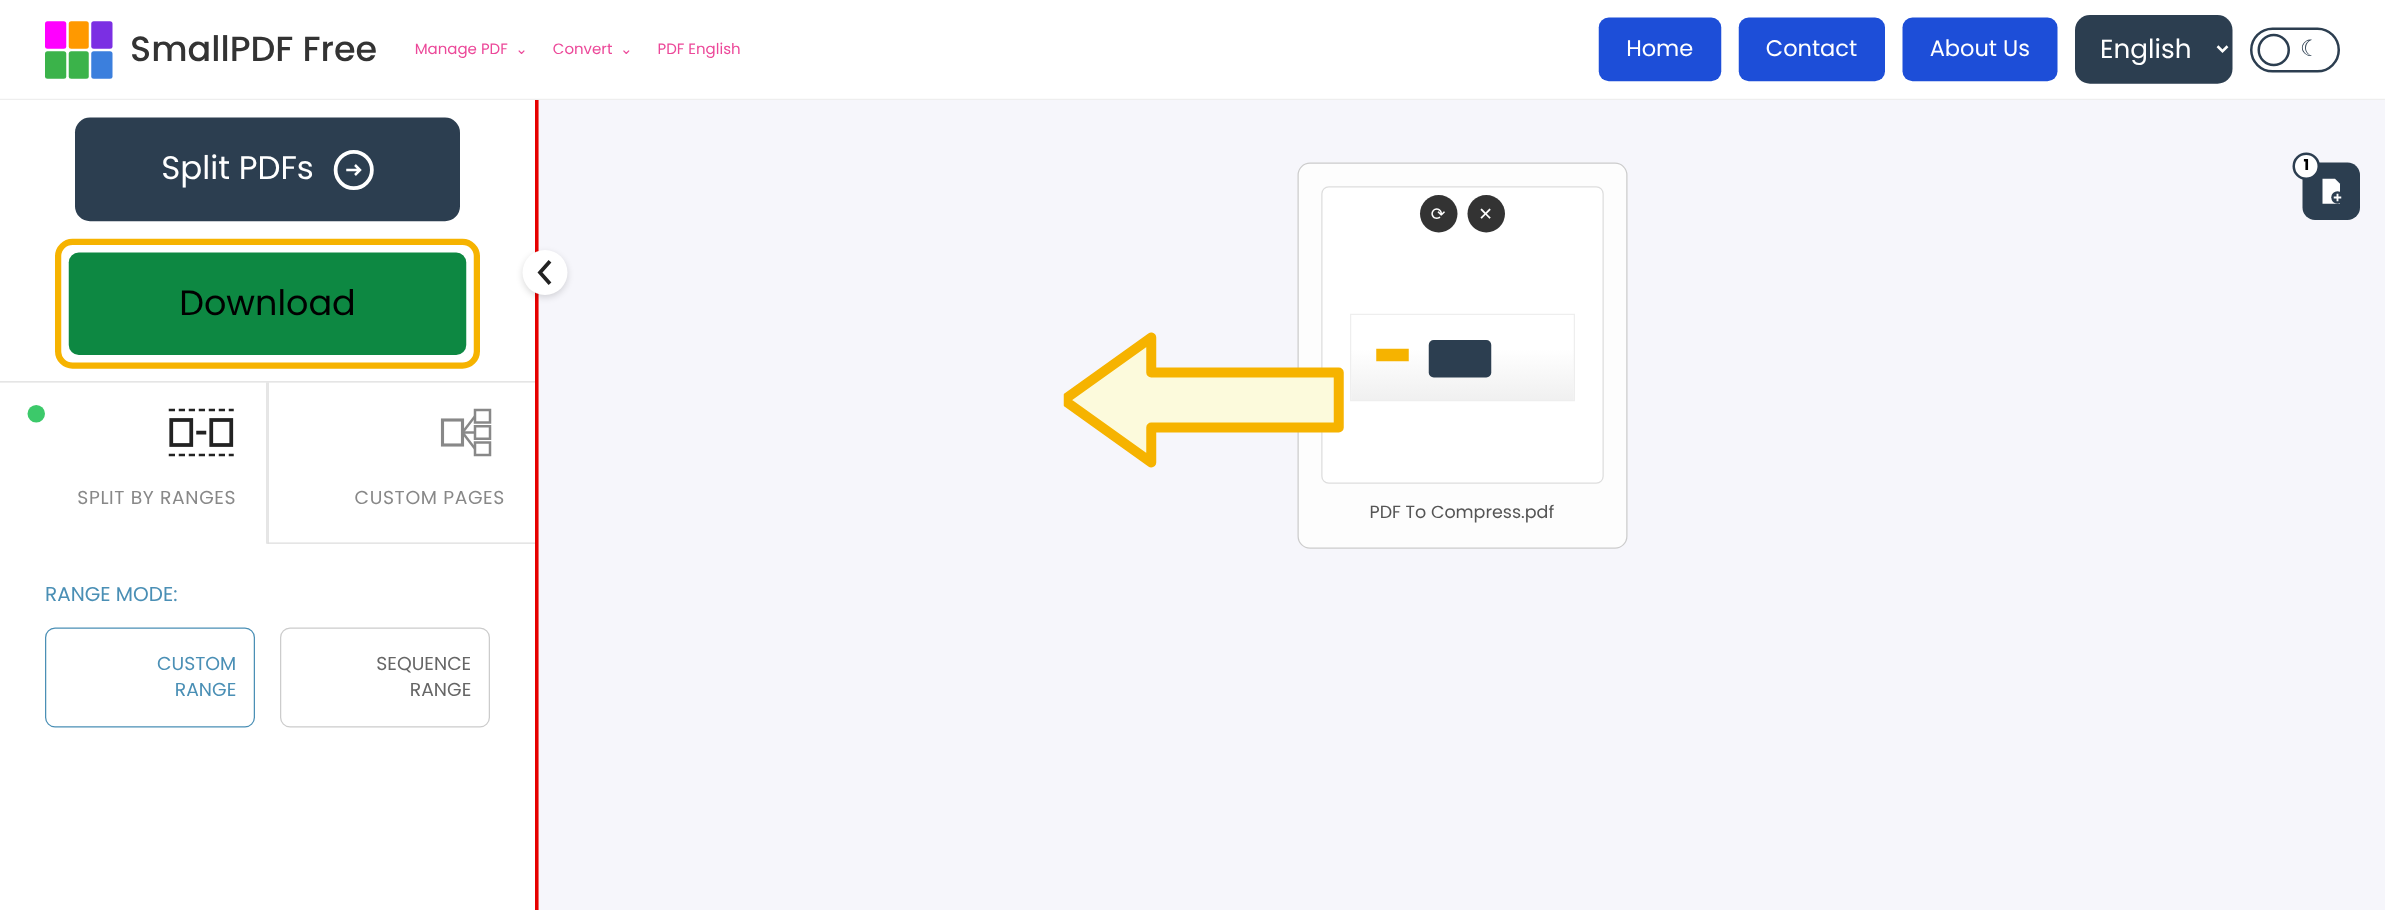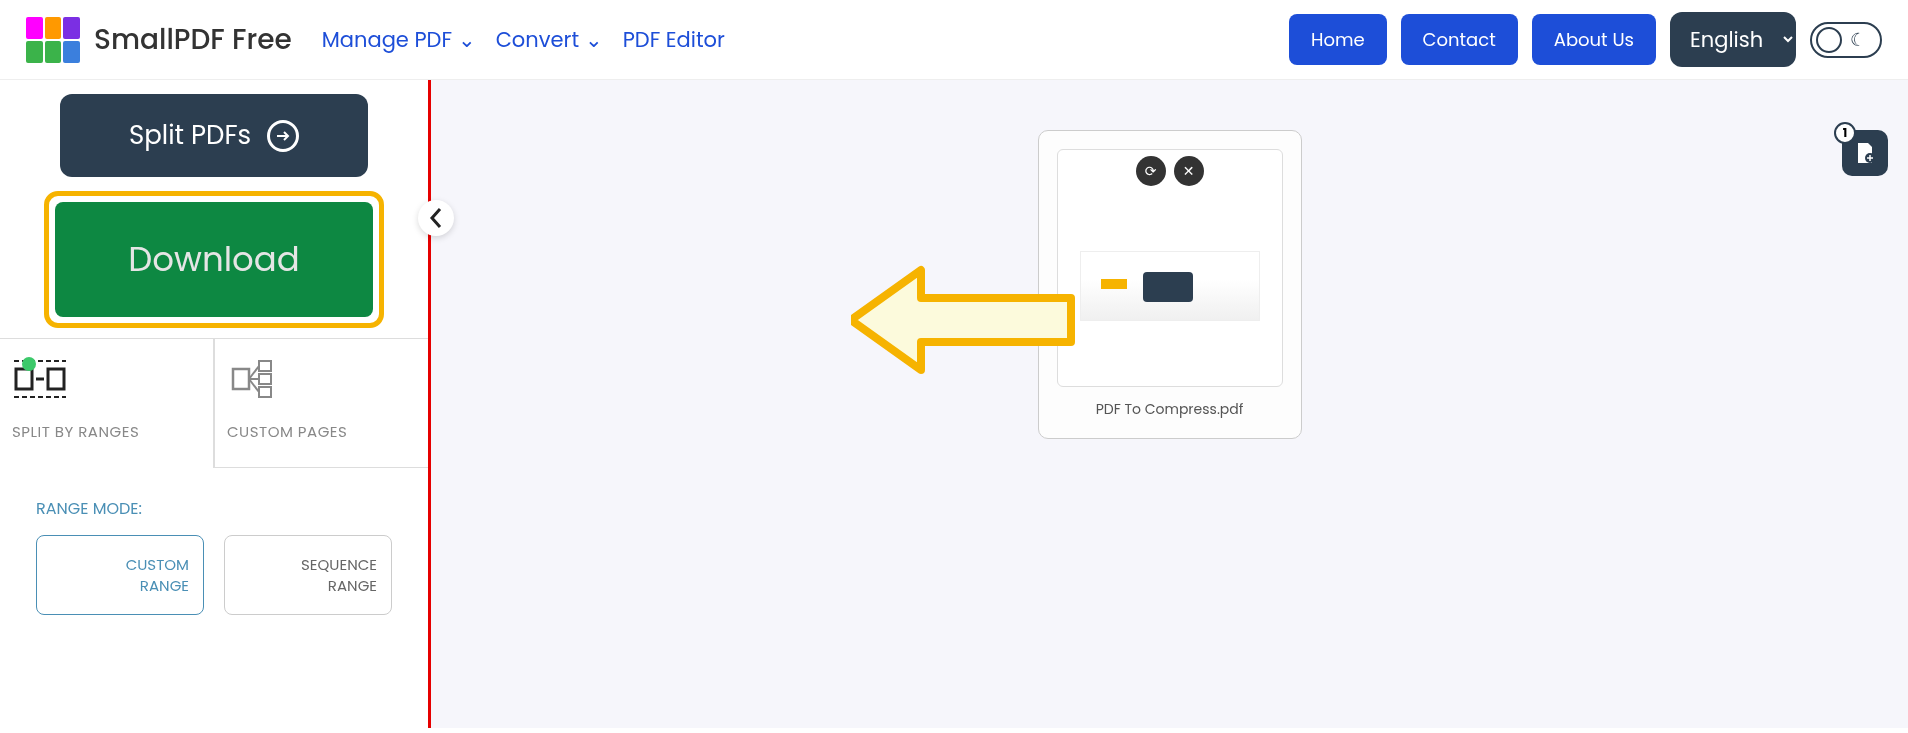--- a/index.html
+++ b/index.html
@@ -1,37 +1,37 @@
 <!DOCTYPE html>
 <html><head>
 <meta charset="utf-8">
 <style>
 *{box-sizing:border-box;margin:0;padding:0;font-family:Poppins,Arial,sans-serif}
 body{background:#fff}
-.header{display:flex;align-items:center;padding:12px 26px;border-bottom:1px solid #eee;position:relative}
+.header{display:flex;align-items:center;padding:12px 36px;border-bottom:1px solid #eee;position:relative}
 .logo{width:54px;height:46px;display:grid;grid-template-columns:repeat(3,1fr);grid-template-rows:repeat(2,1fr);gap:2px;margin-right:14px}
 .logo div{border-radius:2px}
 .brand{font-size:28px;font-weight:500;color:#333}
 .nav-left{display:flex;align-items:center;margin-left:30px;gap:20px}
-.nav-item{font-size:21px;color:#1d4ed8;display:flex;align-items:flex-end;gap:6px;cursor:pointer}
+.nav-item{font-size:12px;color:#ec4899;display:flex;align-items:flex-end;gap:6px;cursor:pointer}
 .nav-right{margin-left:auto;display:flex;align-items:center;gap:14px}
 .btn{background:#1d4ed8;color:#fff;padding:12px 22px;border-radius:8px;font-size:18px;cursor:pointer;border:none}
 .lang-select{background:#2c3e50;color:#fff;padding:12px 16px;border-radius:12px;font-size:21px;border:none;cursor:pointer}
 .toggle{width:72px;height:36px;border:2px solid #2c3e50;border-radius:20px;position:relative;cursor:pointer;display:flex;align-items:center}
 .toggle-circle{width:26px;height:26px;border:2px solid #2c3e50;border-radius:50%;background:#fff;margin-left:4px}
 .toggle-moon{font-size:18px;margin-left:8px;color:#2c3e50}
 .main{display:flex;height:648px;position:relative}
 .sidebar{width:431px;background:#fff;border-right:3px solid #e60000;padding:14px 0;display:flex;flex-direction:column}
 .collapse-handle{position:absolute;left:418px;top:120px;width:36px;height:36px;border-radius:50%;background:#fff;display:flex;align-items:center;justify-content:center;cursor:pointer;box-shadow:0 2px 6px rgba(0,0,0,.15);z-index:10}
 .split-btn{margin:0 60px 14px;background:#2c3e50;color:#fff;padding:22px;border-radius:12px;font-size:26px;display:flex;align-items:center;justify-content:center;gap:16px;cursor:pointer}
 .arrow-circle{width:32px;height:32px;border:3px solid #fff;border-radius:50%;display:flex;align-items:center;justify-content:center}
 .download-wrap{margin:0 44px 10px;border:5px solid #f6b300;border-radius:14px;padding:6px}
-.download-btn{background:#0d8842;color:#e5e5e5;padding:32px;border-radius:8px;font-size:34px;text-align:center;cursor:pointer}
+.download-btn{background:#0d8842;color:#000000;padding:20px;border-radius:8px;font-size:28px;text-align:center;cursor:pointer}
 .tabs{display:flex;border-top:1px solid #ddd}
-.tab{flex:1;text-align:left;padding:18px 12px 24px;cursor:pointer;position:relative}
+.tab{flex:1;text-align:right;padding:18px 24px 24px;cursor:pointer;position:relative}
 .tab.active{border-right:1px solid #ddd}
 .tab:not(.active){border-left:1px solid #ddd;border-bottom:1px solid #ddd}
 .tab-label{font-size:15px;color:#888;letter-spacing:.5px;margin-top:12px}
 .green-dot{position:absolute;left:22px;top:18px;width:14px;height:14px;border-radius:50%;background:#3cc96a}
 .range-section{padding:28px 36px}
 .range-title{color:#4a8fb5;font-size:16px;margin-bottom:14px}
 .range-btns{display:flex;gap:20px}
 .range-btn{flex:1;padding:18px 14px;border:1.5px solid #ccc;border-radius:8px;text-align:right;cursor:pointer;font-size:15px;color:#666;line-height:1.4}
 .range-btn.active{border-color:#4a8fb5;color:#4a8fb5}
 .content{flex:1;background:#f6f6fb;position:relative;display:flex;justify-content:center;padding-top:50px}
@@ -64,21 +64,21 @@
   <div class="nav-left">
     <div class="nav-item">
       <span>Manage PDF</span>
       <span>⌄</span>
     </div>
     <div class="nav-item">
       <span>Convert</span>
       <span>⌄</span>
     </div>
     <div class="nav-item">
-      <span>PDF Editor</span>
+      <span>PDF English</span>
     </div>
   </div>
   <div class="nav-right">
     <button class="btn">Home</button>
     <button class="btn">Contact</button>
     <button class="btn">About Us</button>
     <select class="lang-select">
       <option>English</option>
     </select>
     <div class="toggle">

